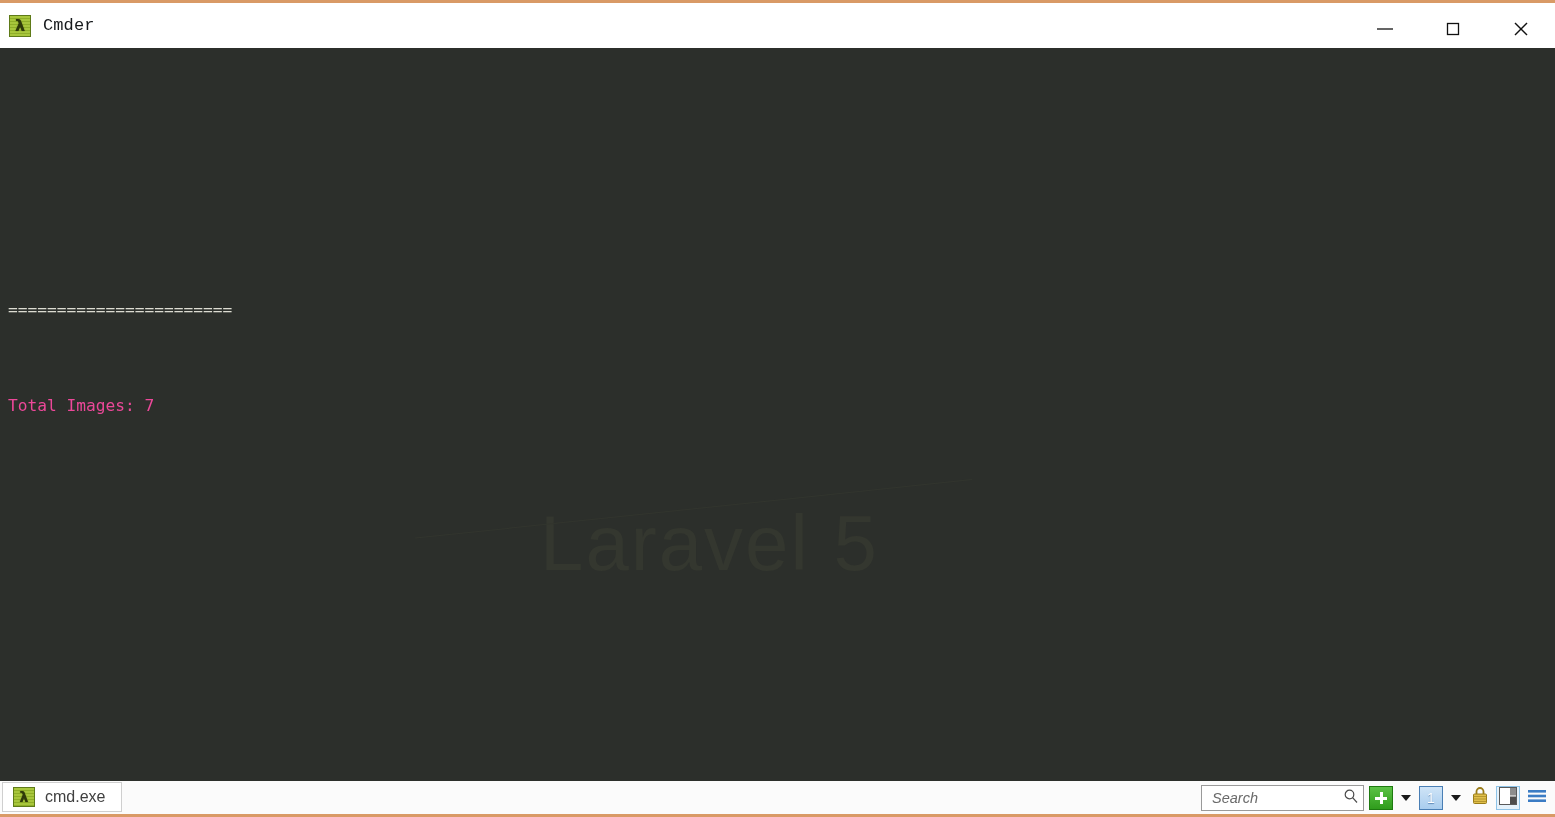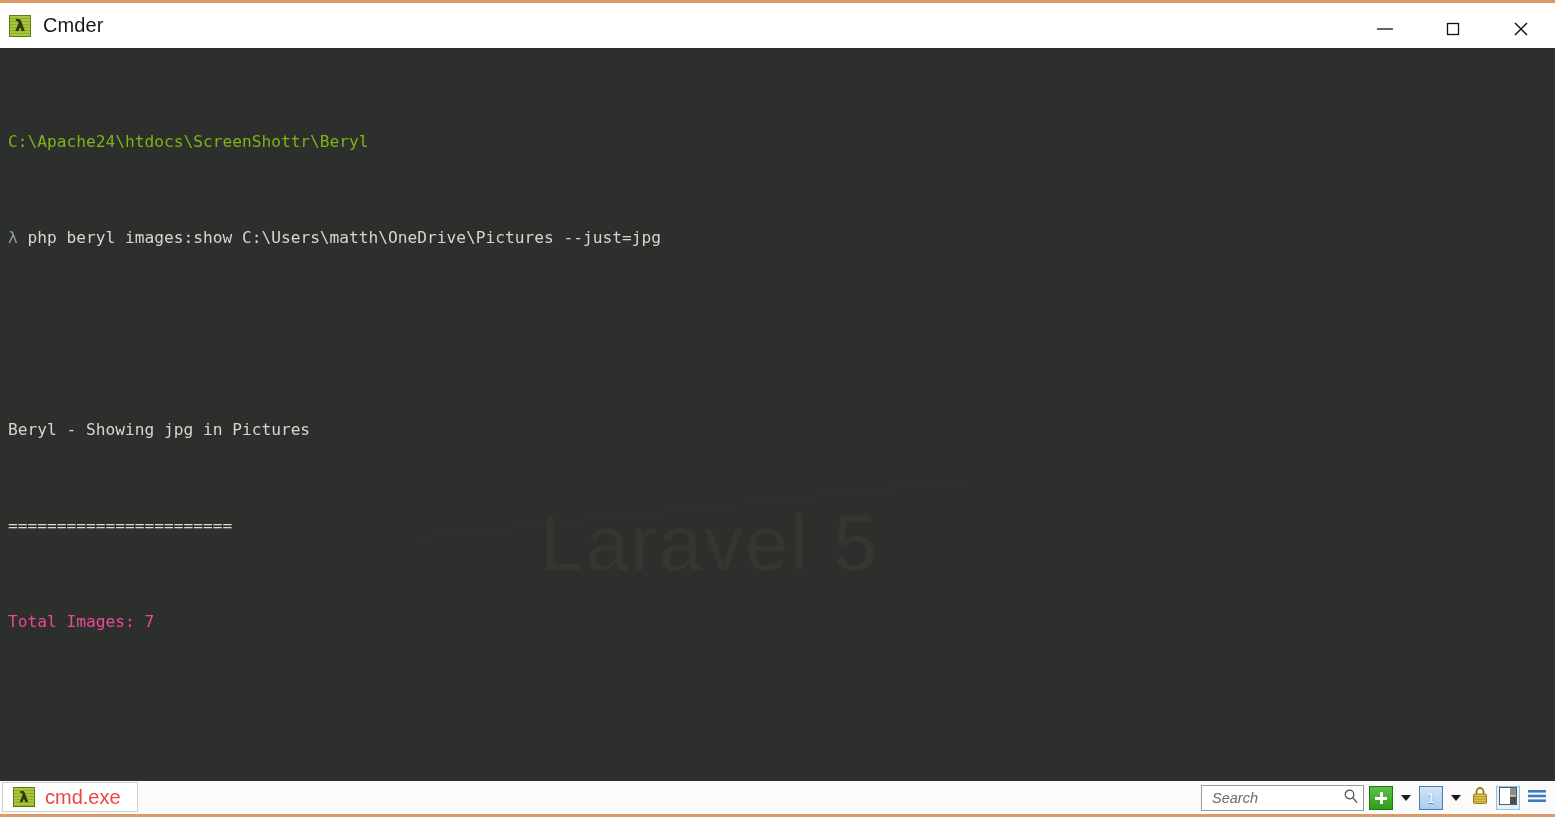--- a/index.html
+++ b/index.html
@@ -49,23 +49,23 @@
     display: flex; align-items: center; justify-content: center;
     font-family: "DejaVu Sans", sans-serif;
     font-size: 16px;
     line-height: 1;
     color: #2f3a0a;
     font-weight: 700;
     text-shadow: 0 0 1px #2f3a0a;
   }
   .title-text {
     margin-left: 12px;
-    font-size: 20px;
+    font-size: 17px;
     color: #16191c;
-    font-family: Liberation Sans, sans-serif;
+    font-family: Liberation Mono, monospace;
     letter-spacing: 0.1px;
   }
   .win-controls {
     position: absolute;
     right: 0; top: 3px;
     height: 45px;
     display: flex;
     align-items: center;
   }
   .win-btn {
@@ -132,22 +132,22 @@
     display: flex;
     align-items: center;
     gap: 10px;
     padding: 0 16px 0 10px;
     background: #ffffff;
     border: 1px solid #cfcfcf;
     margin: 1px 0 2px 2px;
     cursor: default;
   }
   .tab-label {
-    font-size: 20px;
-    color: #ef4444;
+    font-size: 16px;
+    color: #404040;
   }
   .tab .cmder-icon { width: 20px; height: 20px; }
   .tab .cmder-icon .lam { font-size: 14px; }
 
   .status-spacer { flex: 1 1 auto; }
 
   .toolbar {
     display: flex;
     align-items: center;
     gap: 5px;
@@ -254,27 +254,24 @@
         </span>
       </div>
     </div>
   </div>
 
   <div class="terminal">
     <div class="watermark">Laravel 5</div>
 
     <div class="term-lines">
 
-      <div class="ln"><span class="c-green">C:\Apache24\htdocs\ScreenShottr\Beryl</span></div>
-
-      <div class="ln"><span class="c-lam">λ</span><span class="c-grey"> </span><span class="c-grey">php beryl images:show C:\Users\matth\OneDrive\Pictures --just=jpg</span></div>
+
 
       <div class="ln">&nbsp;</div>
 
-      <div class="ln"><span class="c-grey">Beryl - Showing jpg in Pictures</span></div>
 
       <div class="ln"><span class="c-white">=======================</span></div>
 
       <div class="ln"><span class="c-yellow">Total Images: 7</span></div>
 
 
       
 
       
 

